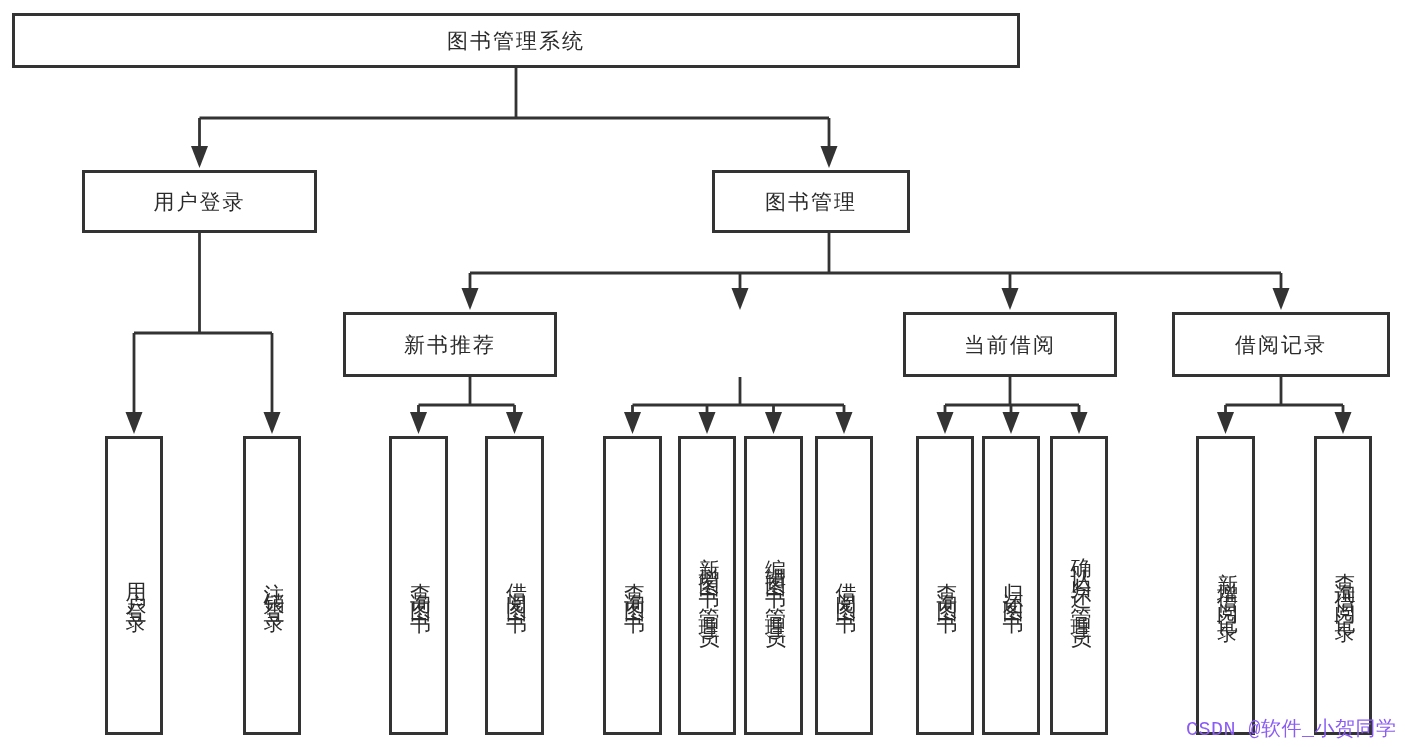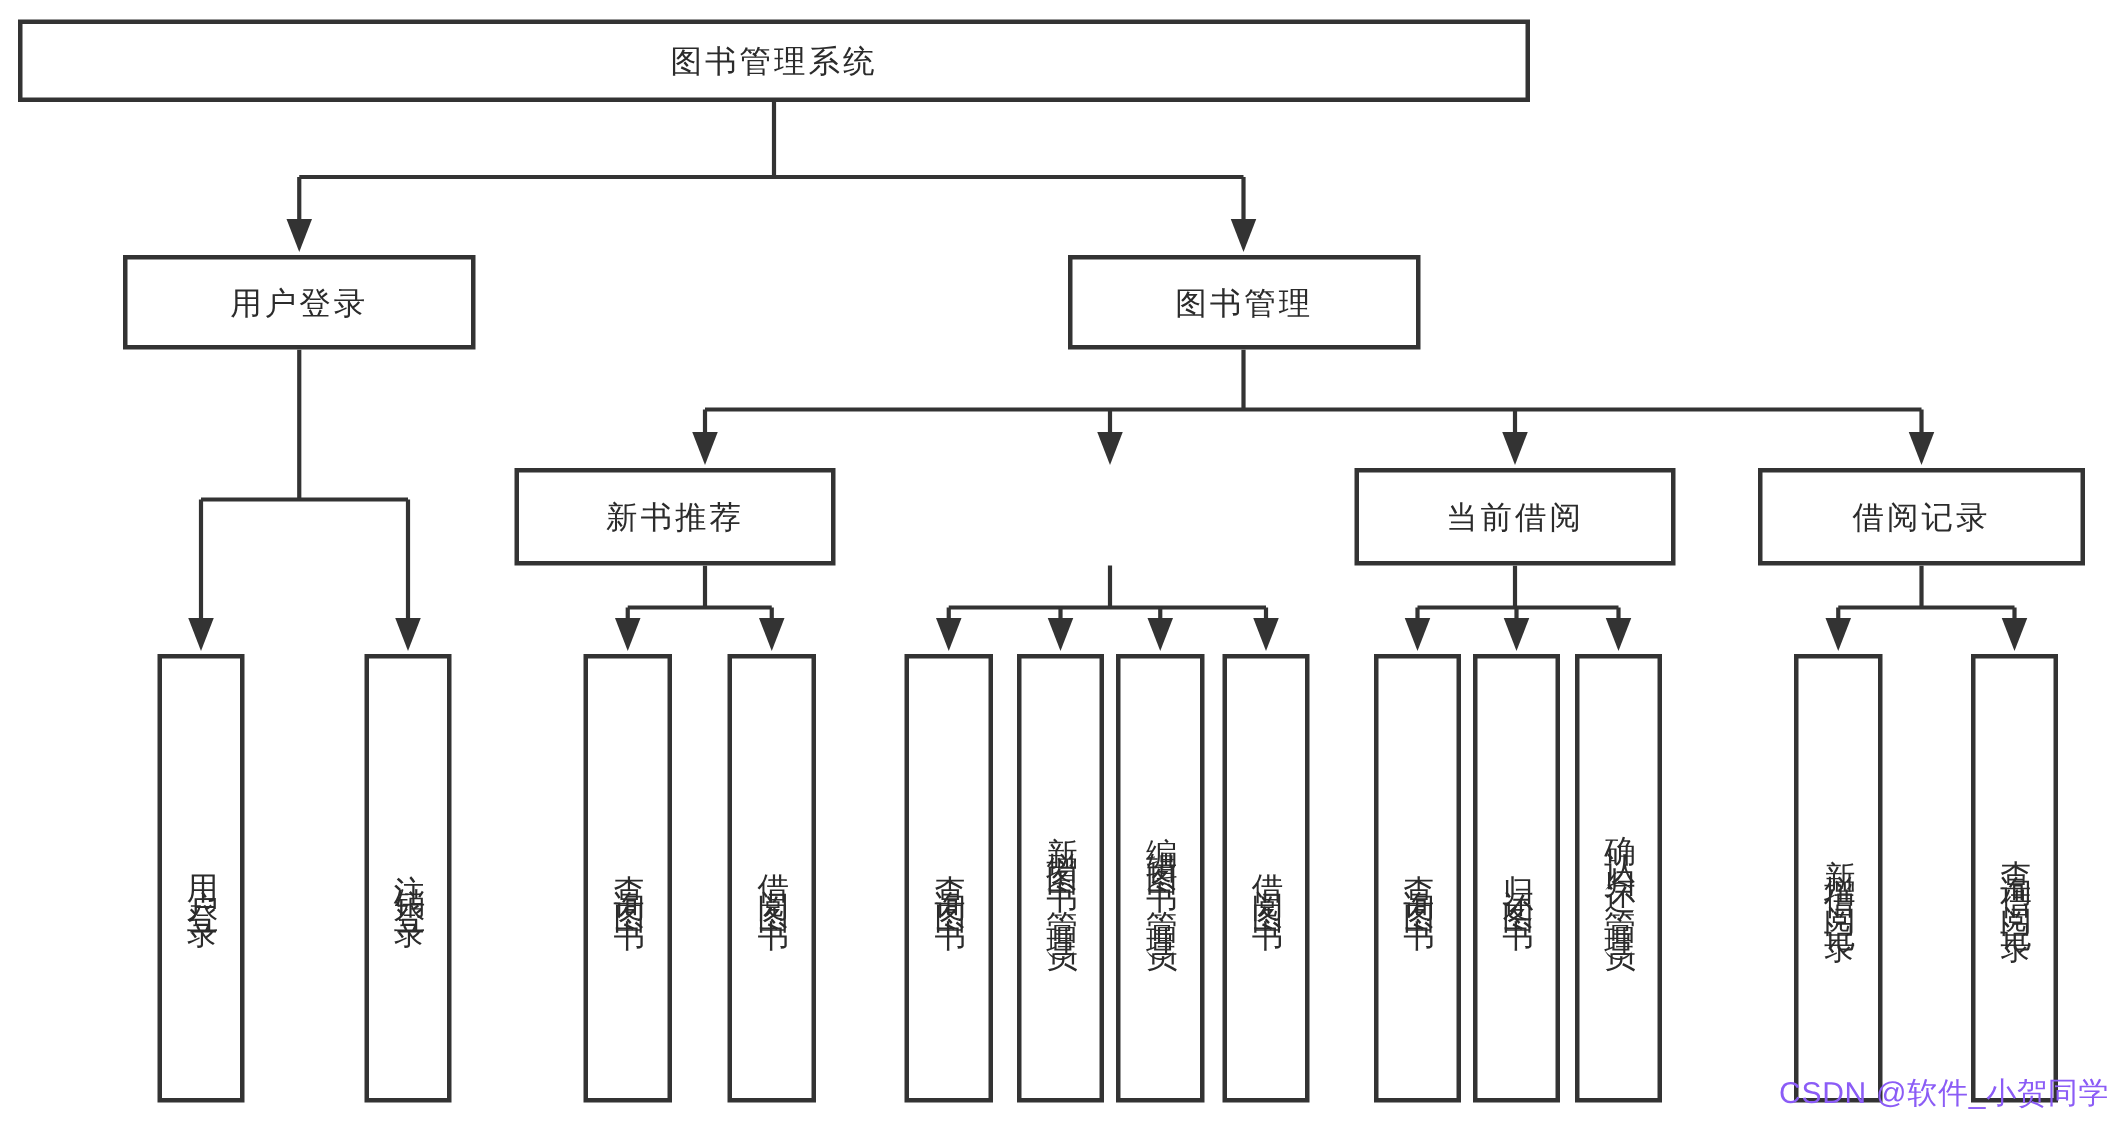--- a/index.html
+++ b/index.html
@@ -1,18 +1,18 @@
 <!DOCTYPE html>
 <html><head>
 <meta charset="utf-8">
 <style>
   html,body { margin:0; padding:0; background:#ffffff; }
   .stage {
     position:relative; width:1405px; height:747px; background:#ffffff;
-    font-family:Liberation Sans, sans-serif; color:#2b2b2b; overflow:hidden;
+    font-family:Liberation Mono, monospace; color:#2b2b2b; overflow:hidden;
   }
   .wires { position:absolute; left:0; top:0; width:1405px; height:747px; }
   .node {
     position:absolute; background:#ffffff; border:3px solid #333333;
     box-sizing:border-box; display:flex; align-items:center; justify-content:center;
   }
   .hbox { font-size:21px; letter-spacing:2px; }
   .root { left:12px; top:13px; width:1008px; height:55px; }
   .vbox { top:436px; height:299px; }
   .vtext {
@@ -91,21 +91,21 @@
       <polygon points="1002.5,412 1019.5,412 1011,434"></polygon>
       <polygon points="1070.5,412 1087.5,412 1079,434"></polygon>
       <polygon points="1217,412 1234,412 1225.5,434"></polygon>
       <polygon points="1334.5,412 1351.5,412 1343,434"></polygon>
     </g>
   </svg>
 
   <div class="node hbox root">图书管理系统</div>
 
   <div class="node hbox" style="left:82px; top:170px; width:235px; height:63px;">用户登录</div>
-  <div class="node hbox" style="left:712px; top:170px; width:235px; height:63px;">图书管理</div>
+  <div class="node hbox" style="left:712px; top:170px; width:198px; height:63px;">图书管理</div>
 
   <div class="node hbox" style="left:343px; top:312px; width:214px; height:65px;">新书推荐</div>
   <div class="node hbox" style="left:1172px; top:312px; width:218px; height:65px;">借阅记录</div>
   <div class="node hbox" style="left:903px; top:312px; width:214px; height:65px;">当前借阅</div>
 
   <div class="node vbox" style="left:105px; width:58px;">
     <span class="vtext">用户登录</span>
   </div>
   <div class="node vbox" style="left:243px; width:58px;">
     <span class="vtext">注销登录</span>

